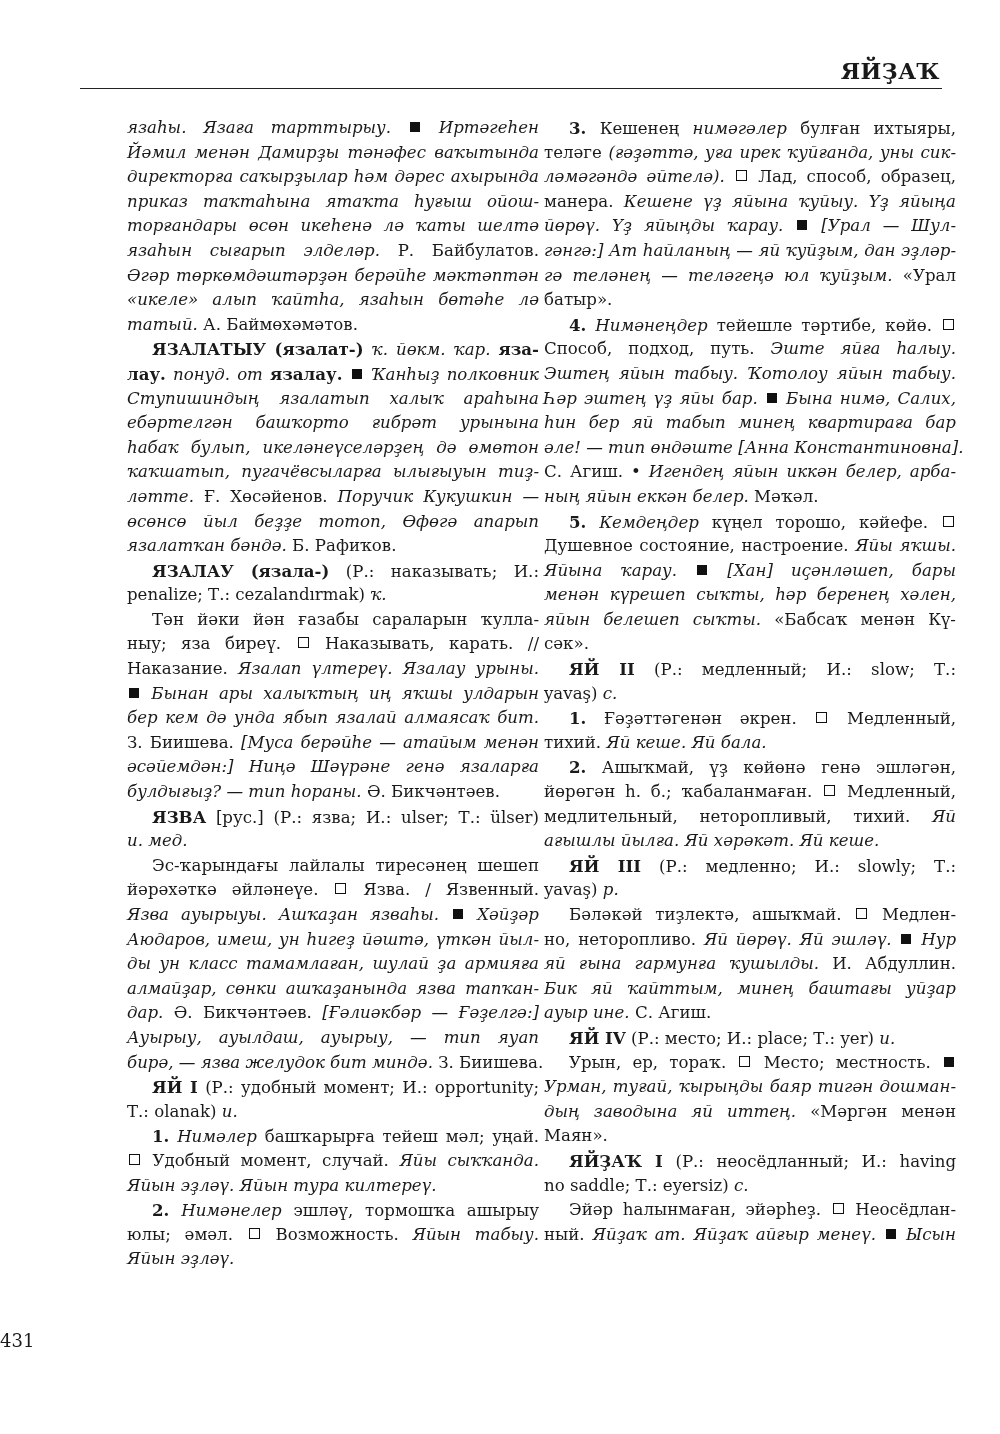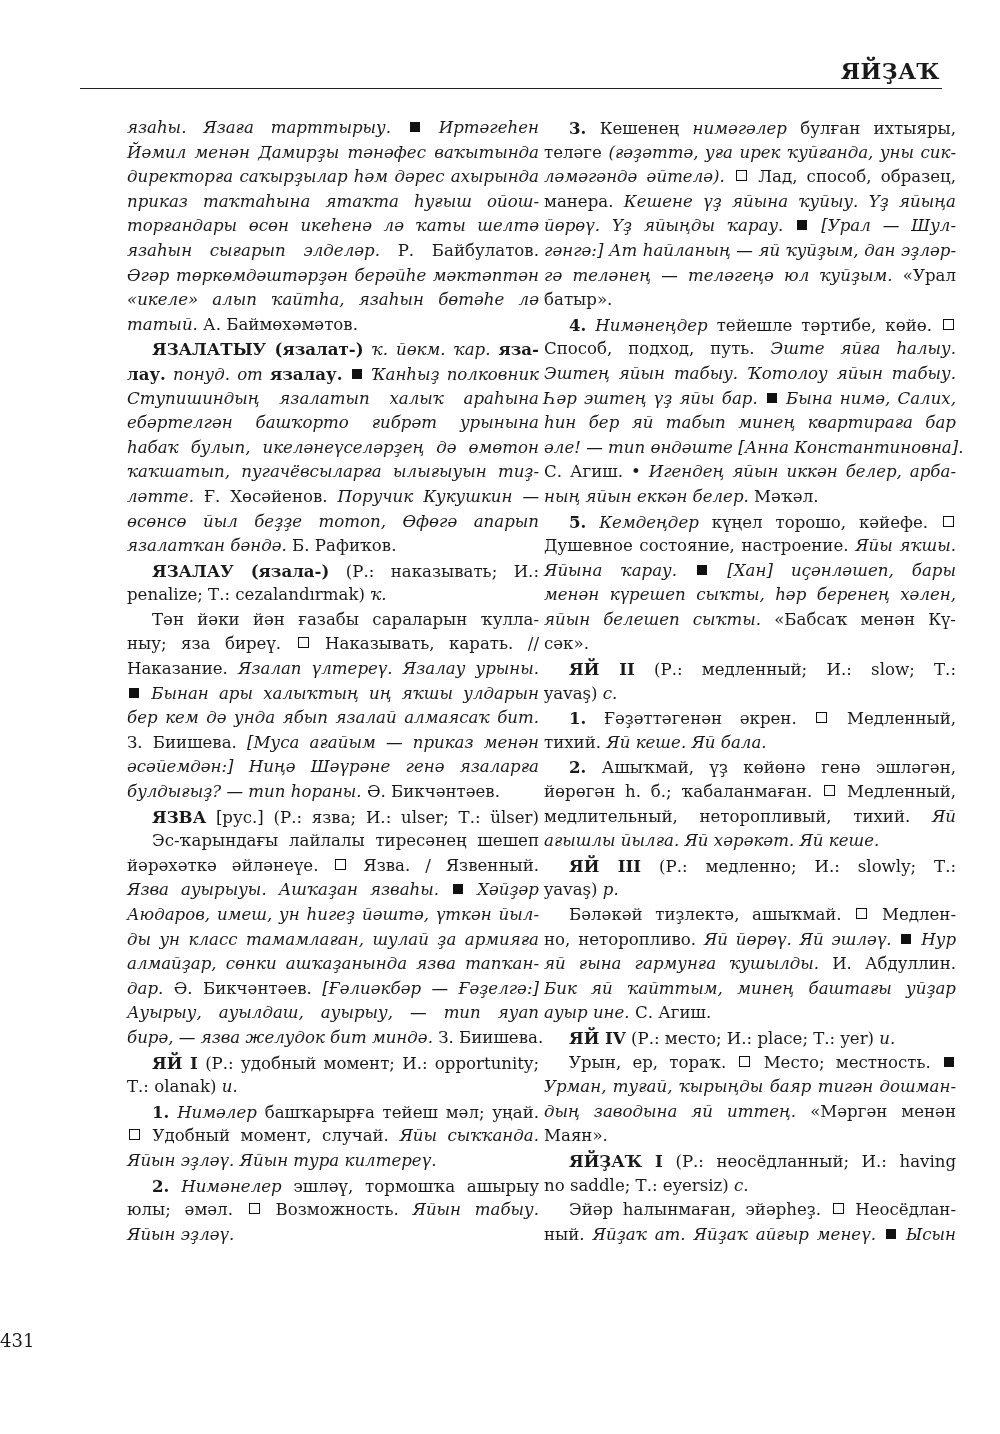--- a/index.html
+++ b/index.html
@@ -45,24 +45,25 @@
     <span class="ln "><i>ләтте.</i> Ғ. Хөсәйенов. <i>Поручик Кукушкин —</i></span>
     <span class="ln "><i>өсөнсө йыл беҙҙе тотоп, Өфөгә апарып</i></span>
     <span class="ln last"><i>язалатҡан бәндә.</i> Б. Рафиҡов.</span>
     <span class="ln ind"><b>ЯЗАЛАУ (язала-)</b> (Р.: наказывать; И.:</span>
     <span class="ln last">penalize; Т.: cezalandırmak) <i>ҡ.</i></span>
     <span class="ln ind">Тән йәки йән ғазабы сараларын ҡулла-</span>
     <span class="ln ">ныу; яза биреү. <span class="sq-white"></span> Наказывать, карать. //</span>
     <span class="ln ">Наказание. <i>Язалап үлтереү. Язалау урыны.</i></span>
     <span class="ln "><span class="sq-black"></span> <i>Бынан ары халыҡтың иң яҡшы улдарын</i></span>
     <span class="ln "><i>бер кем дә унда ябып язалай алмаясаҡ бит.</i></span>
-    <span class="ln ">З. Биишева. <i>[Муса ағайым — приказ менән</i></span>
+    <span class="ln ">З. Биишева. <i>[Муса берәйһе — атайым менән</i></span>
     <span class="ln "><i>әсәйемдән:] Ниңә Шәүрәне генә язаларға</i></span>
     <span class="ln last"><i>булдығыҙ? — тип һораны.</i> Ә. Бикчәнтәев.</span>
     <span class="ln ind"><b>ЯЗВА</b> [рус.] (Р.: язва; И.: ulser; Т.: ülser)</span>
+    <span class="ln last"><i>и. мед.</i></span>
     <span class="ln ind">Эс-ҡарындағы лайлалы тиресәнең шешеп</span>
     <span class="ln ">йәрәхәткә әйләнеүе. <span class="sq-white"></span> Язва. / Язвенный.</span>
     <span class="ln "><i>Язва ауырыуы. Ашҡаҙан язваһы.</i> <span class="sq-black"></span> <i>Хәйҙәр</i></span>
     <span class="ln "><i>Аюдаров, имеш, ун һигеҙ йәштә, үткән йыл-</i></span>
     <span class="ln "><i>ды ун класс тамамлаған, шулай ҙа армияға</i></span>
     <span class="ln "><i>алмайҙар, сөнки ашҡаҙанында язва тапҡан-</i></span>
     <span class="ln "><i>дар.</i> Ә. Бикчәнтәев. <i>[Ғәлиәкбәр — Ғәҙелгә:]</i></span>
     <span class="ln "><i>Ауырыу, ауылдаш, ауырыу, — тип яуап</i></span>
     <span class="ln "><i>бирә, — язва желудок бит миндә.</i> З. Биишева.</span>
     <span class="ln ind"><b>ЯЙ I</b> (Р.: удобный момент; И.: opportunity;</span>

